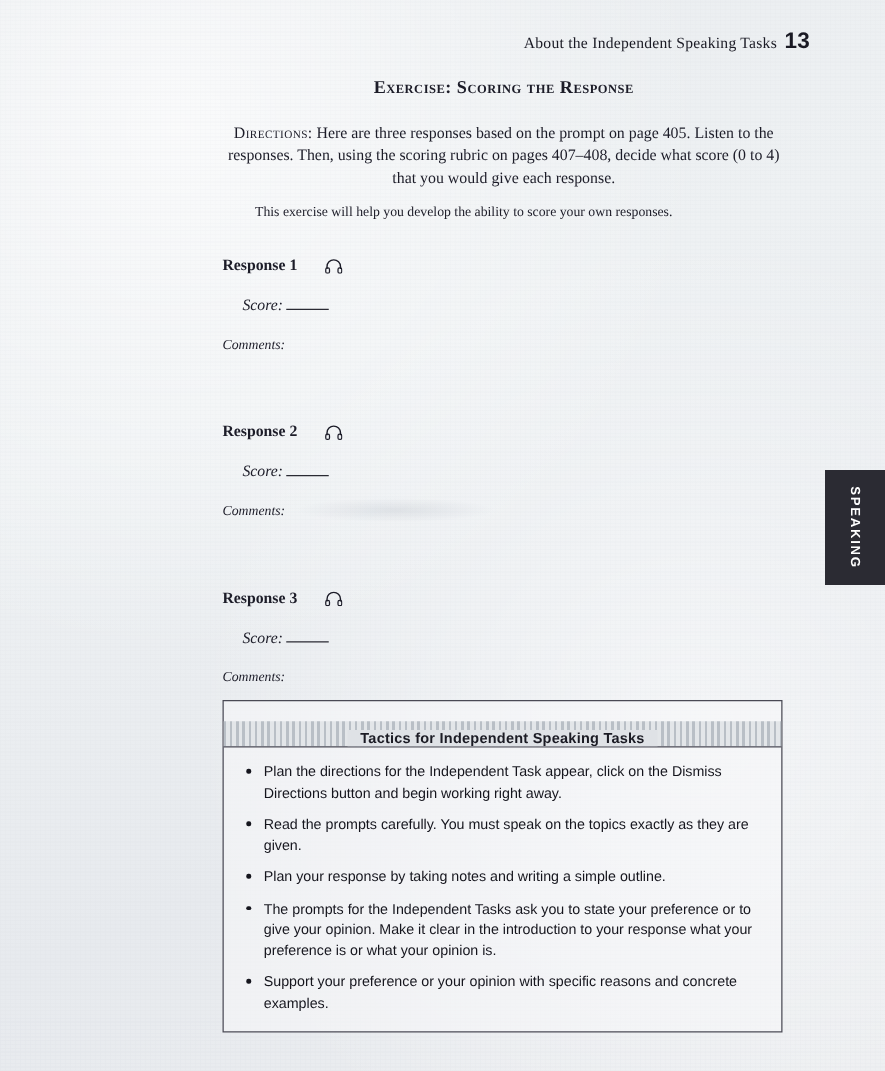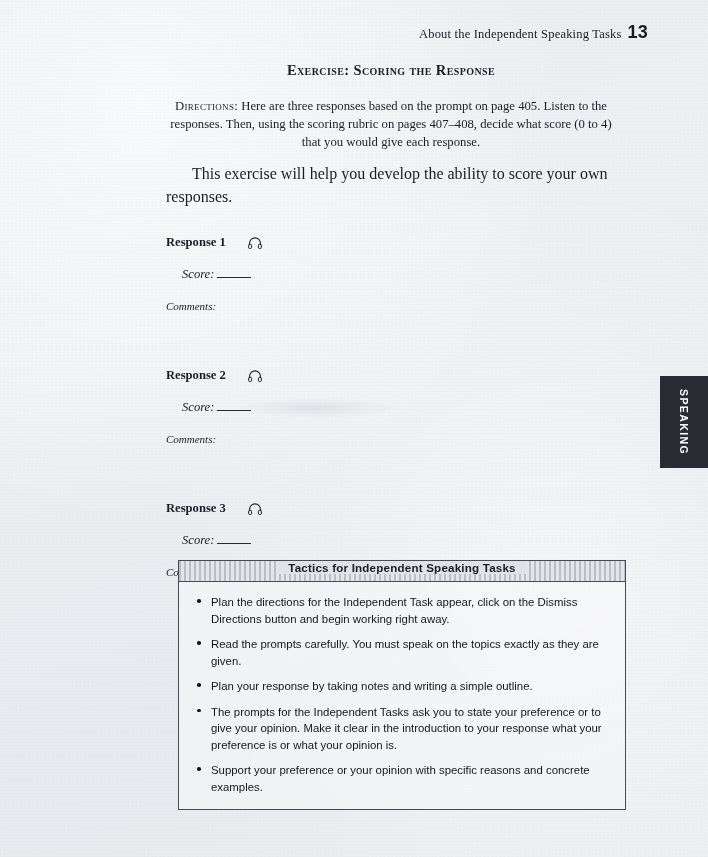--- a/index.html
+++ b/index.html
@@ -46,21 +46,21 @@
   .runhead .pg {
     font-family: "Liberation Sans", sans-serif;
     font-weight: bold;
     font-size: 18px;
     margin-left: 6px;
   }
 
   
   .content {
     position: absolute;
-    left: 166px;
+    left: 178px;
     top: 62px;
     width: 450px;
   }
 
   h1.ex-title {
     margin: 0 0 18px 0;
     text-align: center;
     font-size: 14.5px;
     font-weight: bold;
     letter-spacing: 0.4px;
@@ -74,21 +74,21 @@
     text-align: center;
     margin: 0 0 12px 0;
   }
   .directions .lead {
     font-variant: small-caps;
     font-weight: normal;
     letter-spacing: 0.3px;
   }
 
   .note {
-    font-size: 16px;
+    font-size: 11px;
     line-height: 1.42;
     margin: 0 0 26px 0;
     text-indent: 26px;
   }
 
   .resp-block {
     margin-bottom: 0;
   }
   .resp-head {
     font-family: "Liberation Serif", serif;
@@ -162,22 +162,23 @@
     background: rgba(247,248,249,0.55);
     box-sizing: border-box;
   }
   .tactics-header {
     position: relative;
     height: 20px;
     border-bottom: 1px solid #4a4a55;
     background:
       repeating-linear-gradient(90deg, #b9bfc6 0px, #b9bfc6 2px, #e3e6e9 2px, #e3e6e9 5px);
     display: flex;
-    align-items: flex-start;
+    align-items: flex-end;
     justify-content: center;
+    margin-top: 16px;
   }
   .tactics-header .title-wrap {
     background: #dfe2e6;
     padding: 0 10px;
   }
   .tactics-header h2 {
     margin: 0;
     font-family: "Liberation Sans", sans-serif;
     font-size: 11.6px;
     font-weight: bold;

